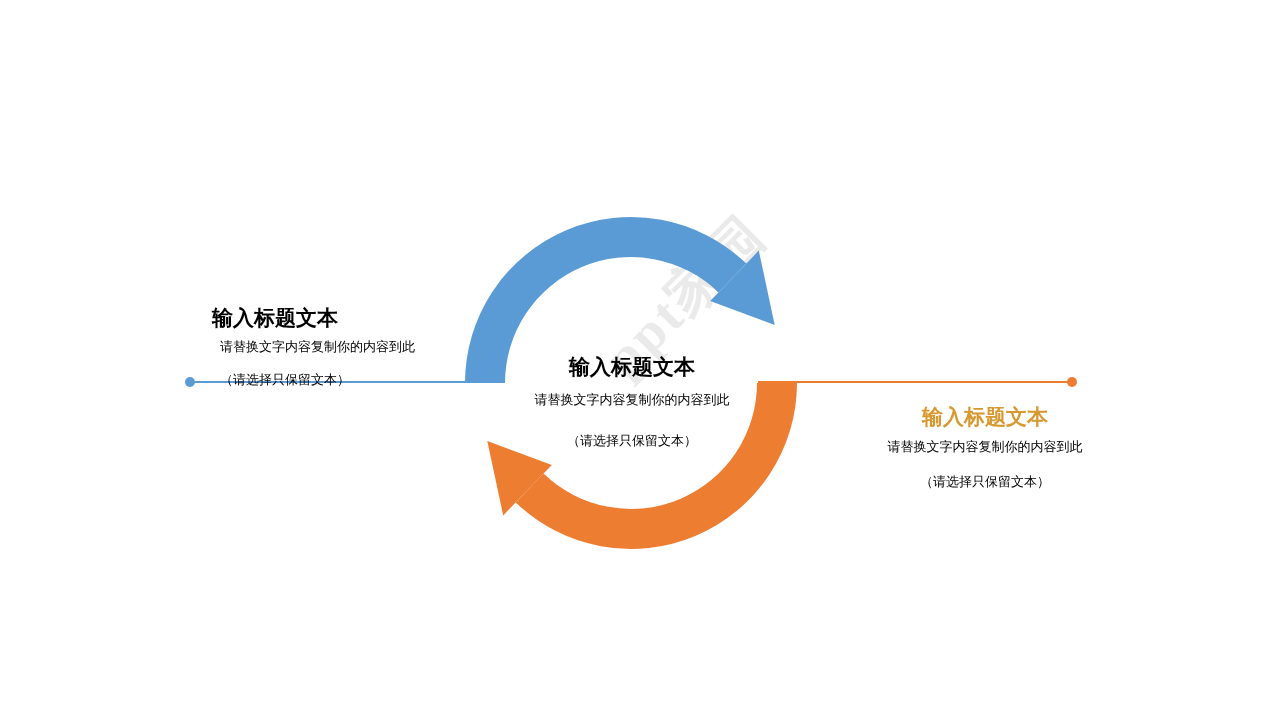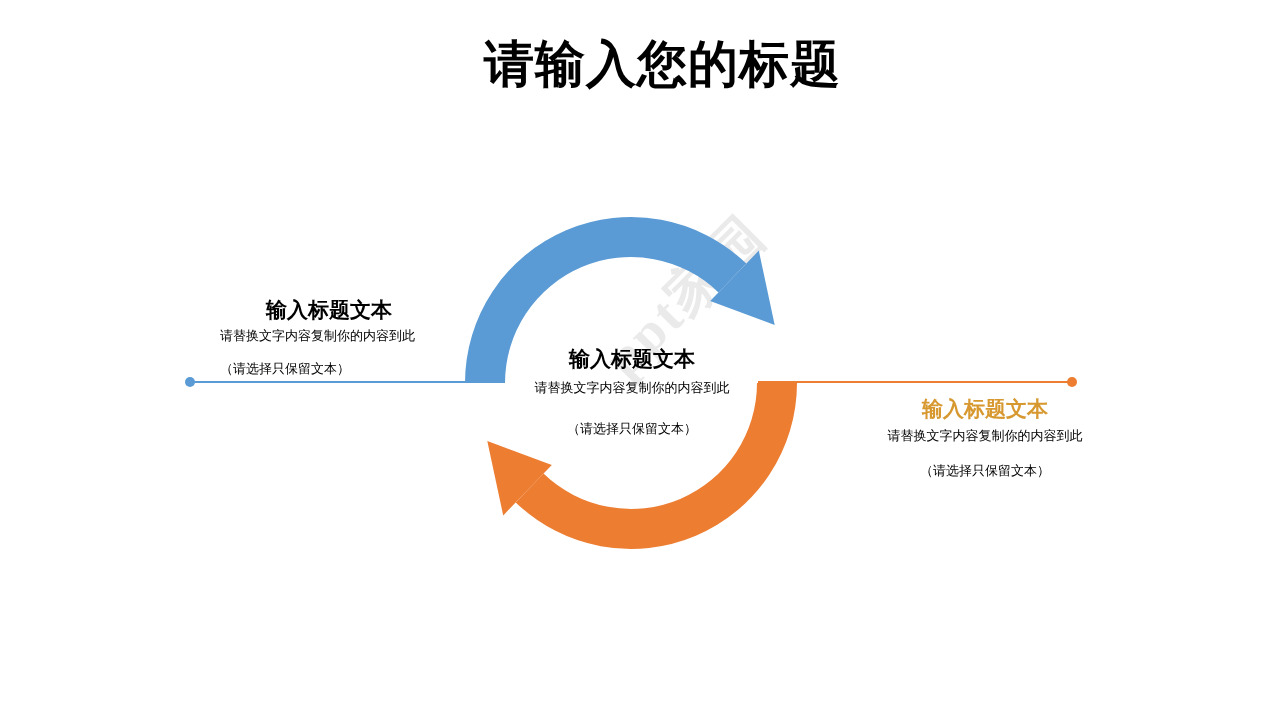--- a/index.html
+++ b/index.html
@@ -45,26 +45,25 @@
     opacity: 0.85;
     transform: rotate(-45deg);
     transform-origin: center center;
     pointer-events: none;
     text-align: center;
     white-space: nowrap;
   }
 
   .tb { position: absolute; }
   .tb h3 {
-    margin: 0;
+    margin: 8px;
     font-size: 21px;
     line-height: 24px;
     font-weight: bold;
     color: var(--text, #000);
-    text-align: center;
   }
   .tb p {
     margin: 16px;
     font-size: 13px;
     color: var(--text, #000);
   }
   .tb-left  { left: 204px; top: 298px; width: 250px; text-align: left; }
   .tb-left  p { line-height: 17px; }
   .tb-left  p.first { margin-top: 5px; }
 
@@ -75,21 +74,20 @@
   .tb-right { left: 860px; top: 397px; width: 250px; text-align: center; }
   .tb-right h3 { color: var(--gold, #D7982F); }
   .tb-right p { line-height: 19px; }
   .tb-right p.first { margin-top: 5px; }
 </style>
 </head>
 <body>
 
 <div class="slide">
 
-  <div class="slide-title">请输入您的标题</div>
 
   <div class="watermark">ppt家园</div>
 
   <svg class="diagram-svg" width="1280" height="720" viewBox="0 0 1280 720">
 
     <circle cx="190" cy="382" r="5" class="fill-blue"></circle>
     <line x1="190" y1="382" x2="504" y2="382" stroke-width="2" class="stroke-blue"></line>
 
     <line x1="758" y1="382" x2="1072" y2="382" stroke-width="2" class="stroke-orange"></line>
     <circle cx="1072" cy="382" r="5" class="fill-orange"></circle>

